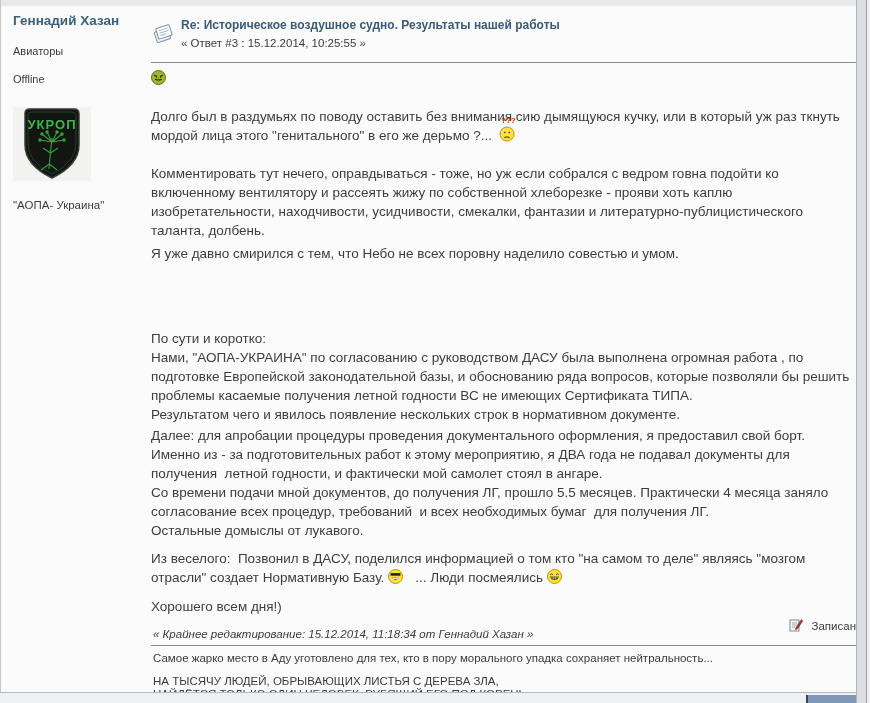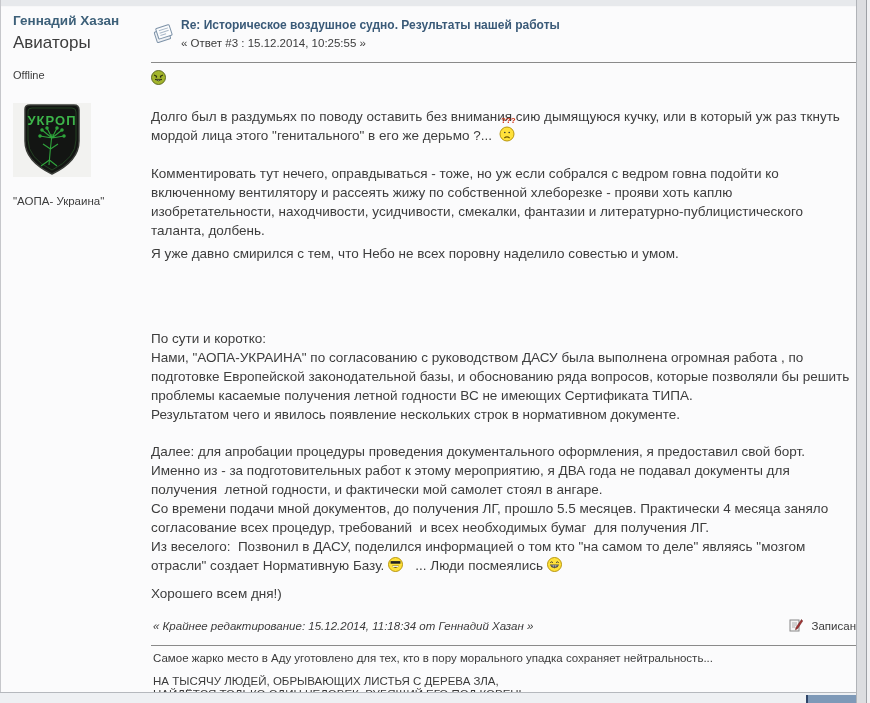--- a/index.html
+++ b/index.html
@@ -13,48 +13,48 @@
   .left-border{position:absolute;left:0;top:0;width:1px;height:703px;background:#c6c7cb;}
   .vscroll{position:absolute;left:856px;top:0;width:10px;height:703px;background:#dcdde0;border-left:1px solid #b0b3b8;}
   .right-gutter{position:absolute;left:866px;top:0;width:4px;height:703px;background:#f0f0f2;border-left:1px solid #9da0a5;}
   .post-wrap{position:absolute;left:1px;top:7px;width:855px;height:685px;background:#fbfbfc;}
   .bottom-bar{position:absolute;left:0;top:692px;width:870px;height:11px;background:#eef0f3;border-top:1px solid #b5b8bd;}
   .hscroll-thumb{position:absolute;left:806px;top:695px;width:51px;height:8px;background:#7e99b8;border-left:2px solid #2e4468;}
 
   
   .sidebar{position:absolute;left:12px;top:6px;width:132px;}
   .username{font-size:13.5px;font-weight:bold;color:#3d6079;cursor:pointer;}
-  .usergroup{font-size:17px;color:#3c3c3c;margin-top:5px;}
+  .usergroup{font-size:11px;color:#3c3c3c;margin-top:17px;}
   .userstatus{font-size:11px;color:#3c3c3c;margin-top:16px;}
   .avatar{margin-top:22px;width:78px;height:74px;}
   .avatar-caption{font-size:11.5px;color:#3c3c3c;margin-top:14px;}
 
   
   .content{position:absolute;left:150px;top:7px;width:705px;height:678px;}
   .msg-icon{position:absolute;left:0;top:10px;width:23px;height:21px;}
   .post-title{position:absolute;left:30px;top:4px;font-size:12px;font-weight:bold;color:#3a5a78;white-space:nowrap;cursor:pointer;}
   .post-meta{position:absolute;left:30px;top:23px;font-size:11.5px;color:#3b3b3b;}
   .post-meta b{font-weight:normal;}
   .header-rule{position:absolute;left:0;top:48px;width:100%;height:0;border-top:1px solid #8a8a8a;}
 
   .post-body{position:absolute;left:0;top:55px;width:705px;}
   .para{white-space:pre-wrap;font-size:13.5px;line-height:19px;color:#3d3d3d;}
   .para:nth-child(2){margin-top:19px}
   .para:nth-child(3){margin-top:19px}
   .para:nth-child(4){margin-top:4px}
   .para:nth-child(5){margin-top:66px}
-  .para:nth-child(6){margin-top:18px}
+  .para:nth-child(6){margin-top:2px}
   .para:nth-child(7){margin-top:0px}
   .para:nth-child(8){margin-top:9px}
   .para:nth-child(9){margin-top:10px}
   .smiley{display:inline-block;width:16px;height:15px;position:relative;vertical-align:-2px;}
   .smiley svg{position:absolute;left:0;bottom:0;}
 
   .footer-row{position:absolute;left:0;top:604px;width:100%;height:18px;}
-  .edit-note{position:absolute;left:2px;top:2px;font-size:11.5px;font-style:italic;color:#3b3b3b;}
+  .edit-note{position:absolute;left:2px;top:10px;font-size:11.5px;font-style:italic;color:#3b3b3b;}
   .logged{position:absolute;right:0;top:0;font-size:11.5px;color:#3b3b3b;display:flex;align-items:flex-end;gap:9px;}
   .footer-rule{position:absolute;left:0;top:631px;width:100%;height:0;border-top:1px solid #8a8a8a;}
   .signature{position:absolute;left:2px;top:638px;width:100%;font-size:11.5px;line-height:13px;color:#3a3a3a;}
   .sig-rest{margin-top:10px;white-space:pre-wrap;}
 </style>
 </head>
 <body>
 
 <div class="page">
   <div class="top-strip"></div>
@@ -121,20 +121,21 @@
                 <path d="M5.3,23 Q8,20.8 10.7,23" fill="none" stroke="#6b5500" stroke-width="1.1"></path>
               </svg></span></div>
           <div class="para"><span>Комментировать тут нечего, оправдываться - тоже, но уж если собрался с ведром говна подойти ко включенному вентилятору и рассеять жижу по собственной хлеборезке - прояви хоть каплю изобретательности, находчивости, усидчивости, смекалки, фантазии и литературно-публицистического таланта, долбень.</span></div>
           <div class="para"><span>Я уже давно смирился с тем, что Небо не всех поровну наделило совестью и умом.</span></div>
           <div class="para"><span>По сути и коротко:
 Нами, "АОПА-УКРАИНА" по согласованию с руководством ДАСУ была выполнена огромная работа , по подготовке Европейской законодательной базы, и обоснованию ряда вопросов, которые позволяли бы решить проблемы касаемые получения летной годности ВС не имеющих Сертификата ТИПА.
 Результатом чего и явилось появление нескольких строк в нормативном документе.</span></div>
           <div class="para"><span>Далее: для апробации процедуры проведения документального оформления, я предоставил свой борт.
 Именно из - за подготовительных работ к этому мероприятию, я ДВА года не подавал документы для получения  летной годности, и фактически мой самолет стоял в ангаре.
 Со времени подачи мной документов, до получения ЛГ, прошло 5.5 месяцев. Практически 4 месяца заняло согласование всех процедур, требований  и всех необходимых бумаг  для получения ЛГ.</span></div>
+          <div class="para"><span>Остальные домыслы от лукавого.</span></div>
           <div class="para"><span>Из веселого:  Позвонил в ДАСУ, поделился информацией о том кто "на самом то деле" являясь "мозгом отрасли" создает Нормативную Базу. </span><span class="smiley"><svg width="15" height="15" viewBox="0 0 15 15">
                 <circle cx="7.5" cy="7.5" r="7" fill="#ffe13a" stroke="#b08c00" stroke-width="0.9"></circle>
                 <path d="M2.6,5.4 L12.4,5.4" stroke="#222" stroke-width="2.6"></path>
                 <path d="M4,8.8 Q7.5,12.6 11,8.8 Z" fill="#222"></path>
                 <path d="M4.7,9.5 L10.3,9.5" stroke="#fff" stroke-width="0.9"></path>
               </svg></span><span>   ... Люди посмеялись </span><span class="smiley"><svg width="15" height="15" viewBox="0 0 15 15">
                 <circle cx="7.5" cy="7.5" r="7" fill="#ffe13a" stroke="#b08c00" stroke-width="0.9"></circle>
                 <path d="M3.3,5.6 Q4.6,4.1 5.9,5.6 M9.1,5.6 Q10.4,4.1 11.7,5.6" fill="none" stroke="#333" stroke-width="1"></path>
                 <path d="M3.4,8 Q7.5,13.4 11.6,8 Z" fill="#fff" stroke="#333" stroke-width="0.8"></path>
                 <path d="M5.1,8.2 L5.1,10.5 M7.5,8.4 L7.5,11.1 M9.9,8.2 L9.9,10.5 M3.9,9.3 L11.1,9.3" stroke="#333" stroke-width="0.6"></path>

